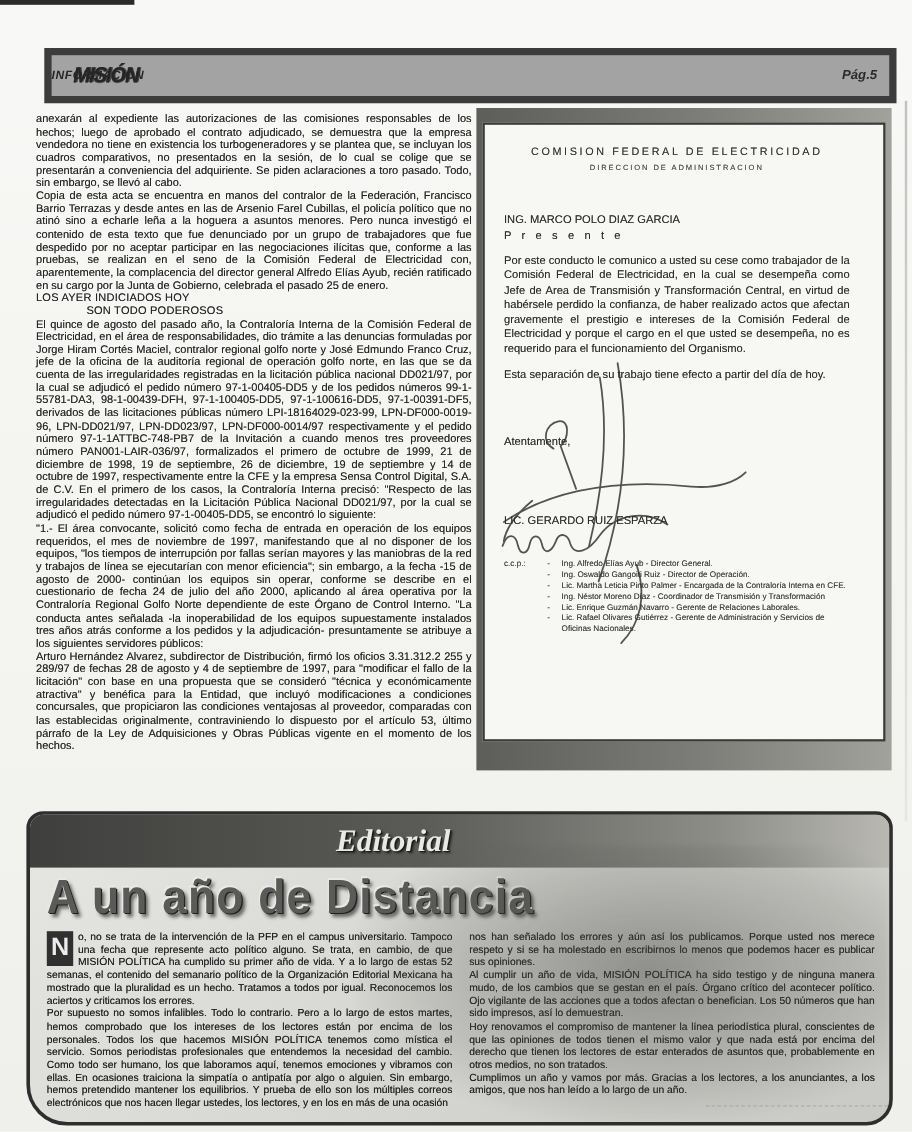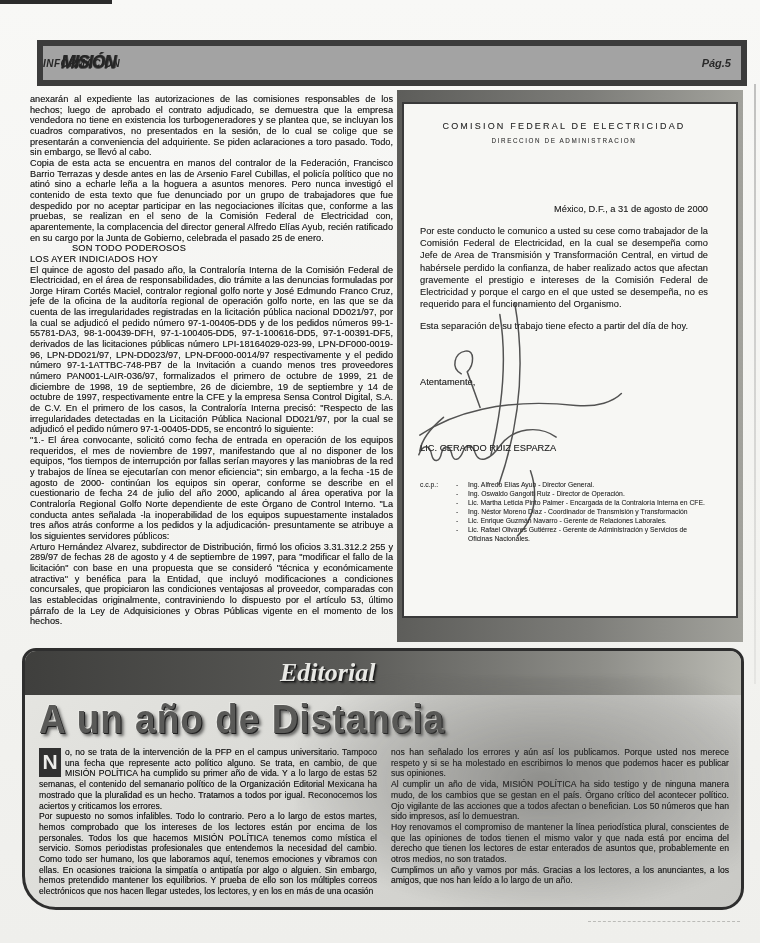--- a/index.html
+++ b/index.html
@@ -63,21 +63,21 @@
   .signer-title{margin-top:1px;}
   .ccp{margin-top:26px;font-size:6.8px;line-height:9px;color:#3a3a3a;display:flex;}
   .ccp-label{width:34px;flex:none;}
   .ccp ul{list-style:none;margin:0;padding:0;}
   .ccp li{padding-left:14px;position:relative;}
   .ccp li::before{content:"-";position:absolute;left:2px;}
   .sig-svg{position:absolute;left:0;top:0;width:100%;height:100%;pointer-events:none;}
 
   
   .editorial{
-    position:absolute;left:22px;top:648px;width:722px;height:262px;box-sizing:border-box;
+    position:absolute;left:22px;top:676px;width:722px;height:262px;box-sizing:border-box;
     border:3px solid #2e2e2e;border-radius:14px 14px 22px 34px;
     background:linear-gradient(135deg,#e6e6e2 0%,#d8d8d4 45%,#c9c9c5 100%);
     overflow:hidden;
   }
   .ed-smudge{
     position:absolute;left:38%;top:10%;width:62%;height:90%;pointer-events:none;
     background:radial-gradient(ellipse at 55% 45%,rgba(70,70,68,.48),rgba(90,90,88,.18) 55%,transparent 75%);
     filter:blur(2px);
   }
   .ed-band{
@@ -122,32 +122,35 @@
 
 <div class="header">
   <div class="logo">MISIÓN</div>
   <div class="header-title">INFORMACIÓN</div>
   <div class="page-num">Pág.5</div>
 </div>
 
 <div class="article">
   <p>anexarán al expediente las autorizaciones de las comisiones responsables de los hechos; luego de aprobado el contrato adjudicado, se demuestra que la empresa vendedora no tiene en existencia los turbogeneradores y se plantea que, se incluyan los cuadros comparativos, no presentados en la sesión, de lo cual se colige que se presentarán a conveniencia del adquiriente. Se piden aclaraciones a toro pasado. Todo, sin embargo, se llevó al cabo.</p>
   <p>Copia de esta acta se encuentra en manos del contralor de la Federación, Francisco Barrio Terrazas y desde antes en las de Arsenio Farel Cubillas, el policía político que no atinó sino a echarle leña a la hoguera a asuntos menores. Pero nunca investigó el contenido de esta texto que fue denunciado por un grupo de trabajadores que fue despedido por no aceptar participar en las negociaciones ilícitas que, conforme a las pruebas, se realizan en el seno de la Comisión Federal de Electricidad con, aparentemente, la complacencia del director general Alfredo Elías Ayub, recién ratificado en su cargo por la Junta de Gobierno, celebrada el pasado 25 de enero.</p>
+  <p class="subhead">LOS AYER INDICIADOS HOY</p>
   <p class="subhead indent">SON TODO PODEROSOS</p>
-  <p class="subhead">LOS AYER INDICIADOS HOY</p>
   <p>El quince de agosto del pasado año, la Contraloría Interna de la Comisión Federal de Electricidad, en el área de responsabilidades, dio trámite a las denuncias formuladas por Jorge Hiram Cortés Maciel, contralor regional golfo norte y  José Edmundo Franco Cruz, jefe de la oficina de la auditoría regional de operación golfo norte, en las que se da cuenta de las irregularidades registradas en la licitación pública nacional DD021/97, por la cual se adjudicó el pedido número 97-1-00405-DD5 y de los pedidos números 99-1-55781-DA3, 98-1-00439-DFH, 97-1-100405-DD5, 97-1-100616-DD5, 97-1-00391-DF5, derivados de las licitaciones públicas número LPI-18164029-023-99, LPN-DF000-0019-96, LPN-DD021/97, LPN-DD023/97, LPN-DF000-0014/97 respectivamente y el pedido número 97-1-1ATTBC-748-PB7 de la Invitación a cuando menos tres proveedores número PAN001-LAIR-036/97, formalizados el primero de octubre de 1999, 21 de diciembre de 1998, 19 de septiembre, 26 de diciembre, 19 de septiembre y 14 de octubre de 1997, respectivamente entre la CFE y la empresa Sensa Control Digital, S.A. de C.V. En el primero de los casos, la Contraloría Interna precisó: "Respecto de las irregularidades detectadas en la Licitación Pública Nacional DD021/97, por la cual se adjudicó el pedido número 97-1-00405-DD5, se encontró lo siguiente:</p>
   <p>"1.- El área convocante, solicitó como fecha de entrada en operación de los equipos requeridos, el mes de noviembre de 1997, manifestando que al no disponer de los equipos, "los tiempos de interrupción por fallas serían mayores y las maniobras de la red y trabajos de línea se ejecutarían con menor eficiencia"; sin embargo, a la fecha -15 de agosto de 2000- continúan los equipos sin operar, conforme se describe en el cuestionario de fecha 24 de julio del año 2000, aplicando al área operativa por la Contraloría Regional Golfo Norte dependiente de este Órgano de Control Interno. "La conducta antes señalada -la inoperabilidad de los equipos supuestamente instalados tres años atrás conforme a los pedidos y la adjudicación- presuntamente se atribuye a los siguientes servidores públicos:</p>
   <p>Arturo Hernández Alvarez, subdirector de Distribución, firmó los oficios 3.31.312.2 255 y 289/97 de fechas 28 de agosto y 4 de septiembre de 1997, para "modificar el fallo de la licitación"  con base en una propuesta que se consideró "técnica y económicamente atractiva" y benéfica para la Entidad, que incluyó modificaciones a condiciones concursales, que propiciaron las condiciones ventajosas al proveedor, comparadas con las establecidas originalmente, contraviniendo lo dispuesto por el artículo 53, último párrafo de la Ley de Adquisiciones y Obras Públicas vigente en el momento de los hechos.</p>
 </div>
 
 <div class="letter-panel">
   <div class="letter">
     <div class="org-name">COMISION FEDERAL DE ELECTRICIDAD</div>
     <div class="org-dept">DIRECCION DE ADMINISTRACION</div>
-    <div class="dateline">México, D.F., a 31 de agosto de 2000</div>
+    <div class="recipient">
+      <div>ING. MARCO POLO DIAZ GARCIA</div>
+      <div class="recipient-sub">P r e s e n t e</div>
+    </div>
     <p class="letter-body">Por este conducto le comunico a usted su cese como trabajador de la Comisión Federal de Electricidad, en la cual se desempeña como Jefe de Area de Transmisión y Transformación Central, en virtud de habérsele perdido la confianza, de haber realizado actos que afectan gravemente el prestigio e intereses de la Comisión Federal de Electricidad y porque el cargo en el que usted se desempeña, no es requerido para el funcionamiento del Organismo.</p>
     <p class="letter-body2">Esta separación de su trabajo tiene efecto a partir del día de hoy.</p>
     <div class="closing">Atentamente,</div>
     <div class="signer">LIC. GERARDO RUIZ ESPARZA</div>
     <div class="ccp">
       <div class="ccp-label">c.c.p.:</div>
       <ul>
         <li>Ing. Alfredo Elías Ayub - Director General.</li>
         <li>Ing. Oswaldo Gangoiti Ruiz - Director de Operación.</li>
         <li>Lic. Martha Leticia Pinto Palmer - Encargada de la Contraloría Interna en CFE.</li>

